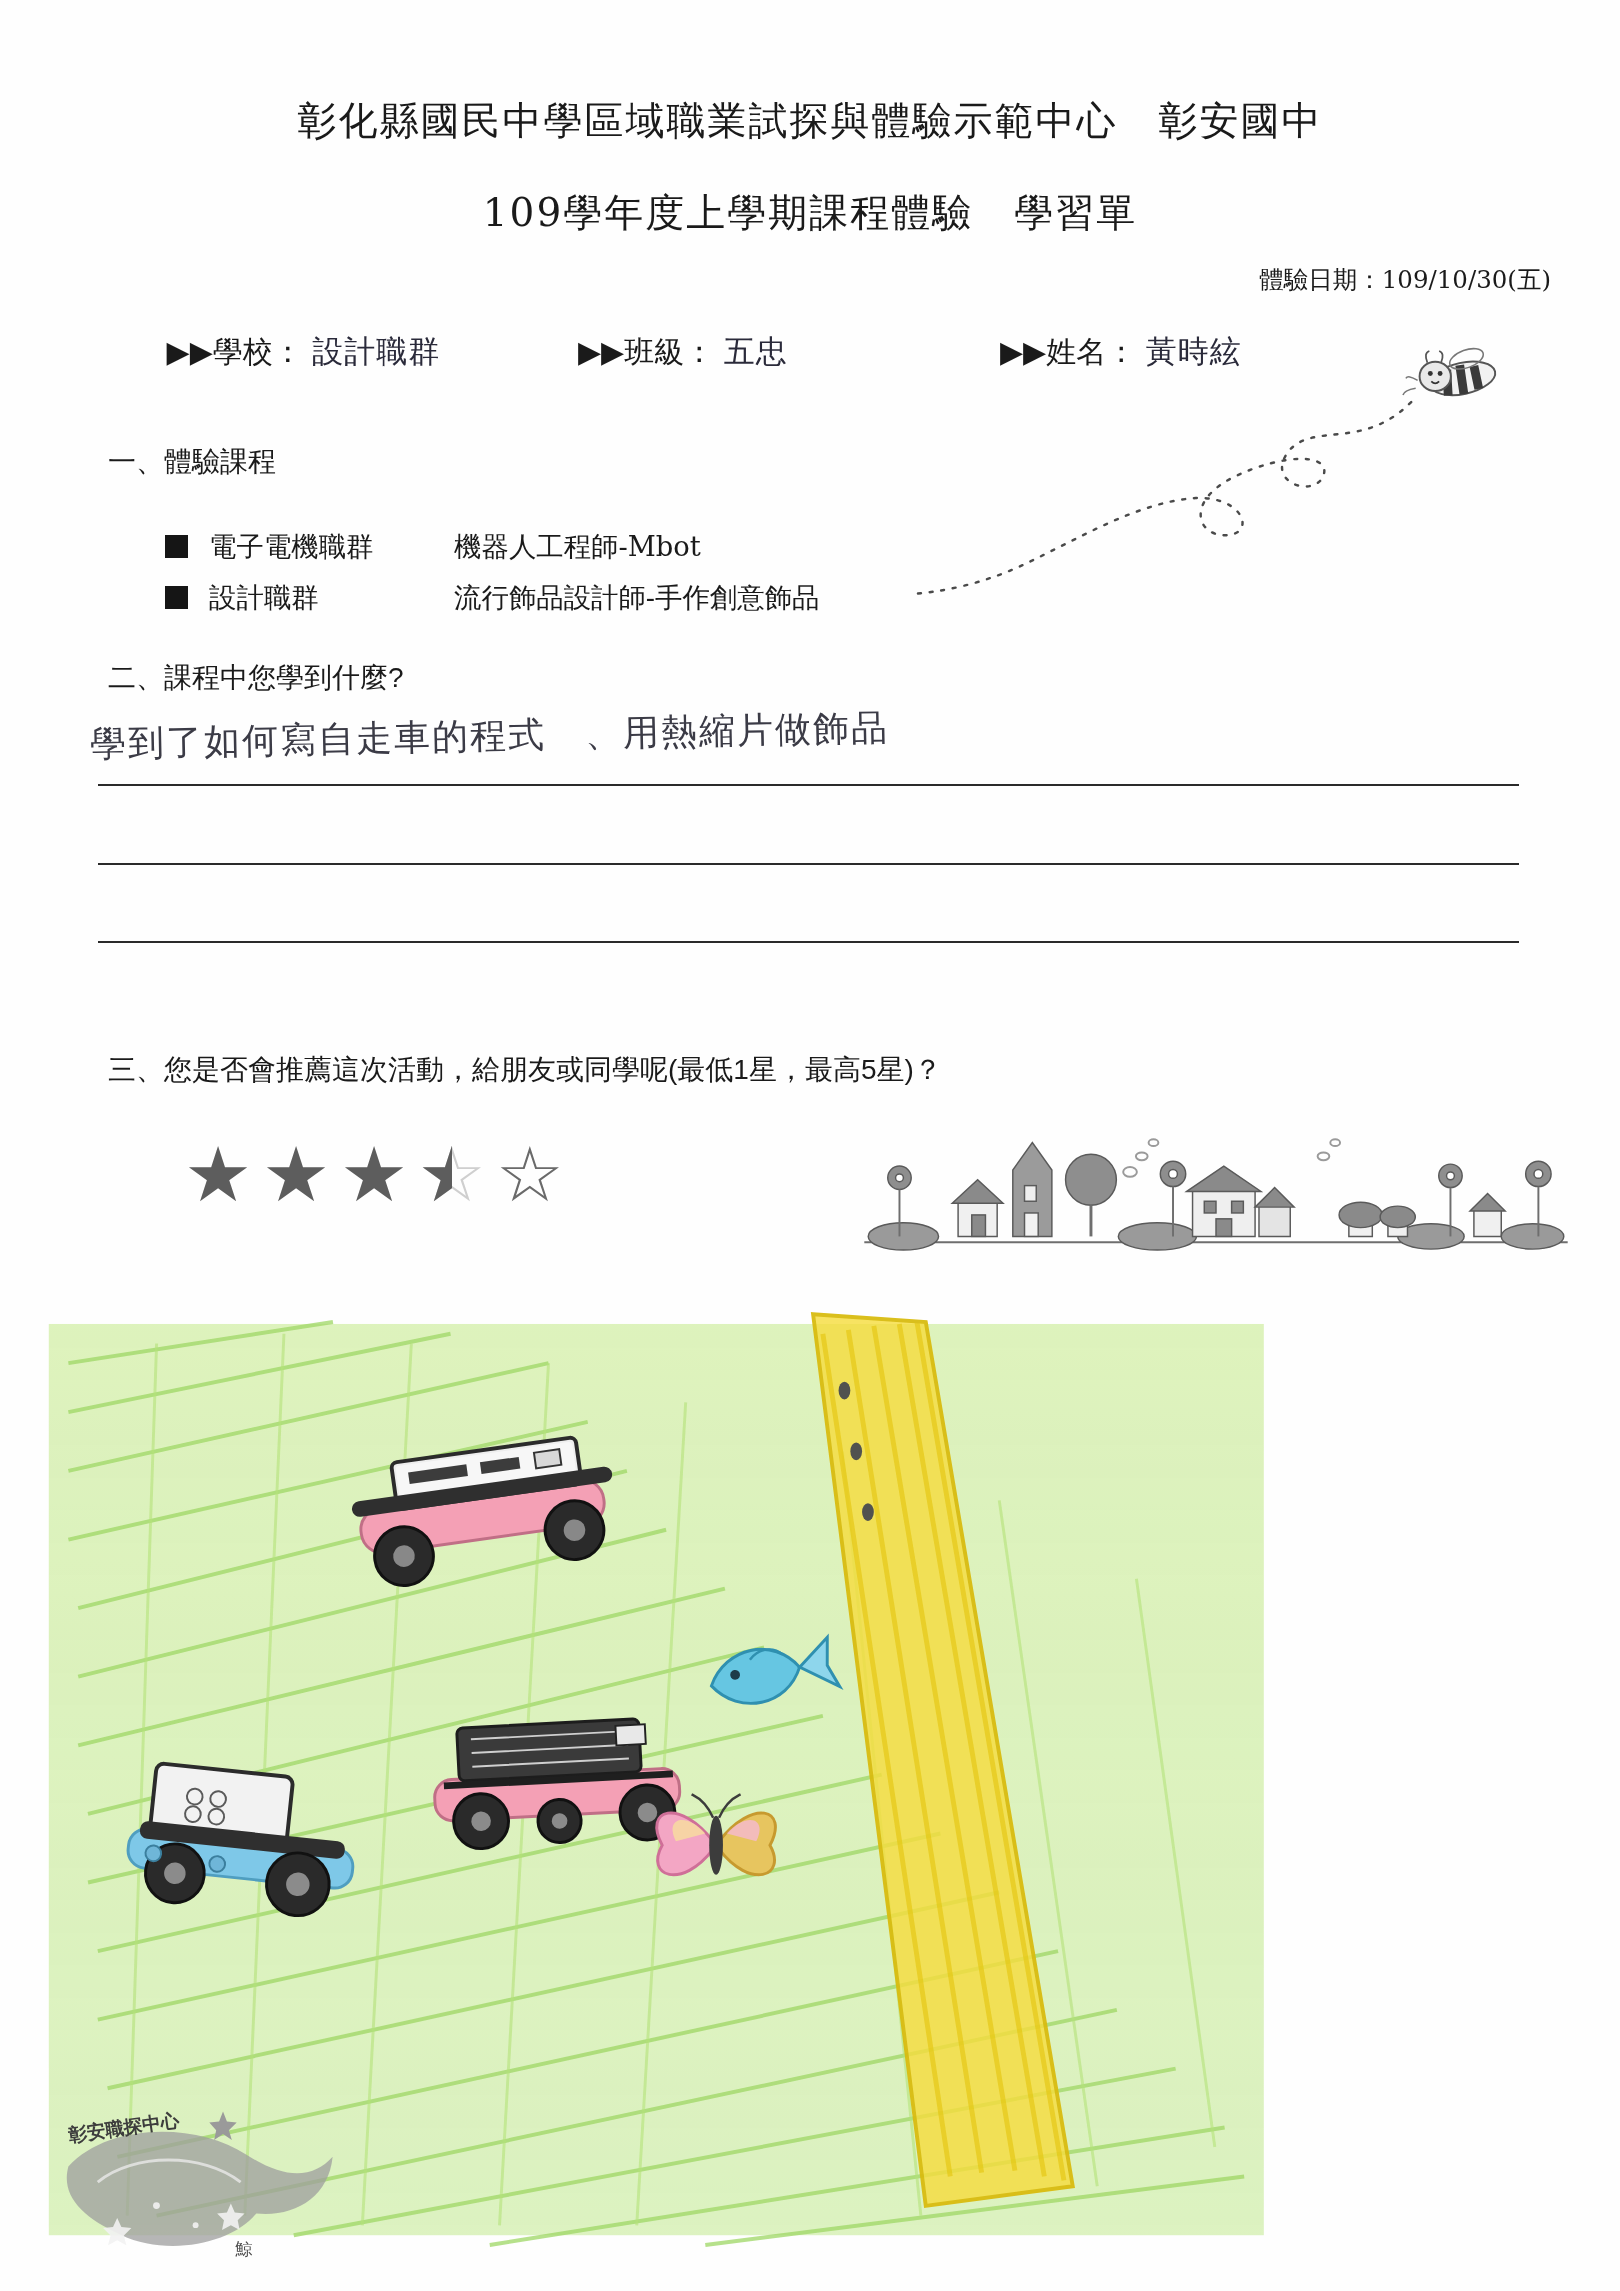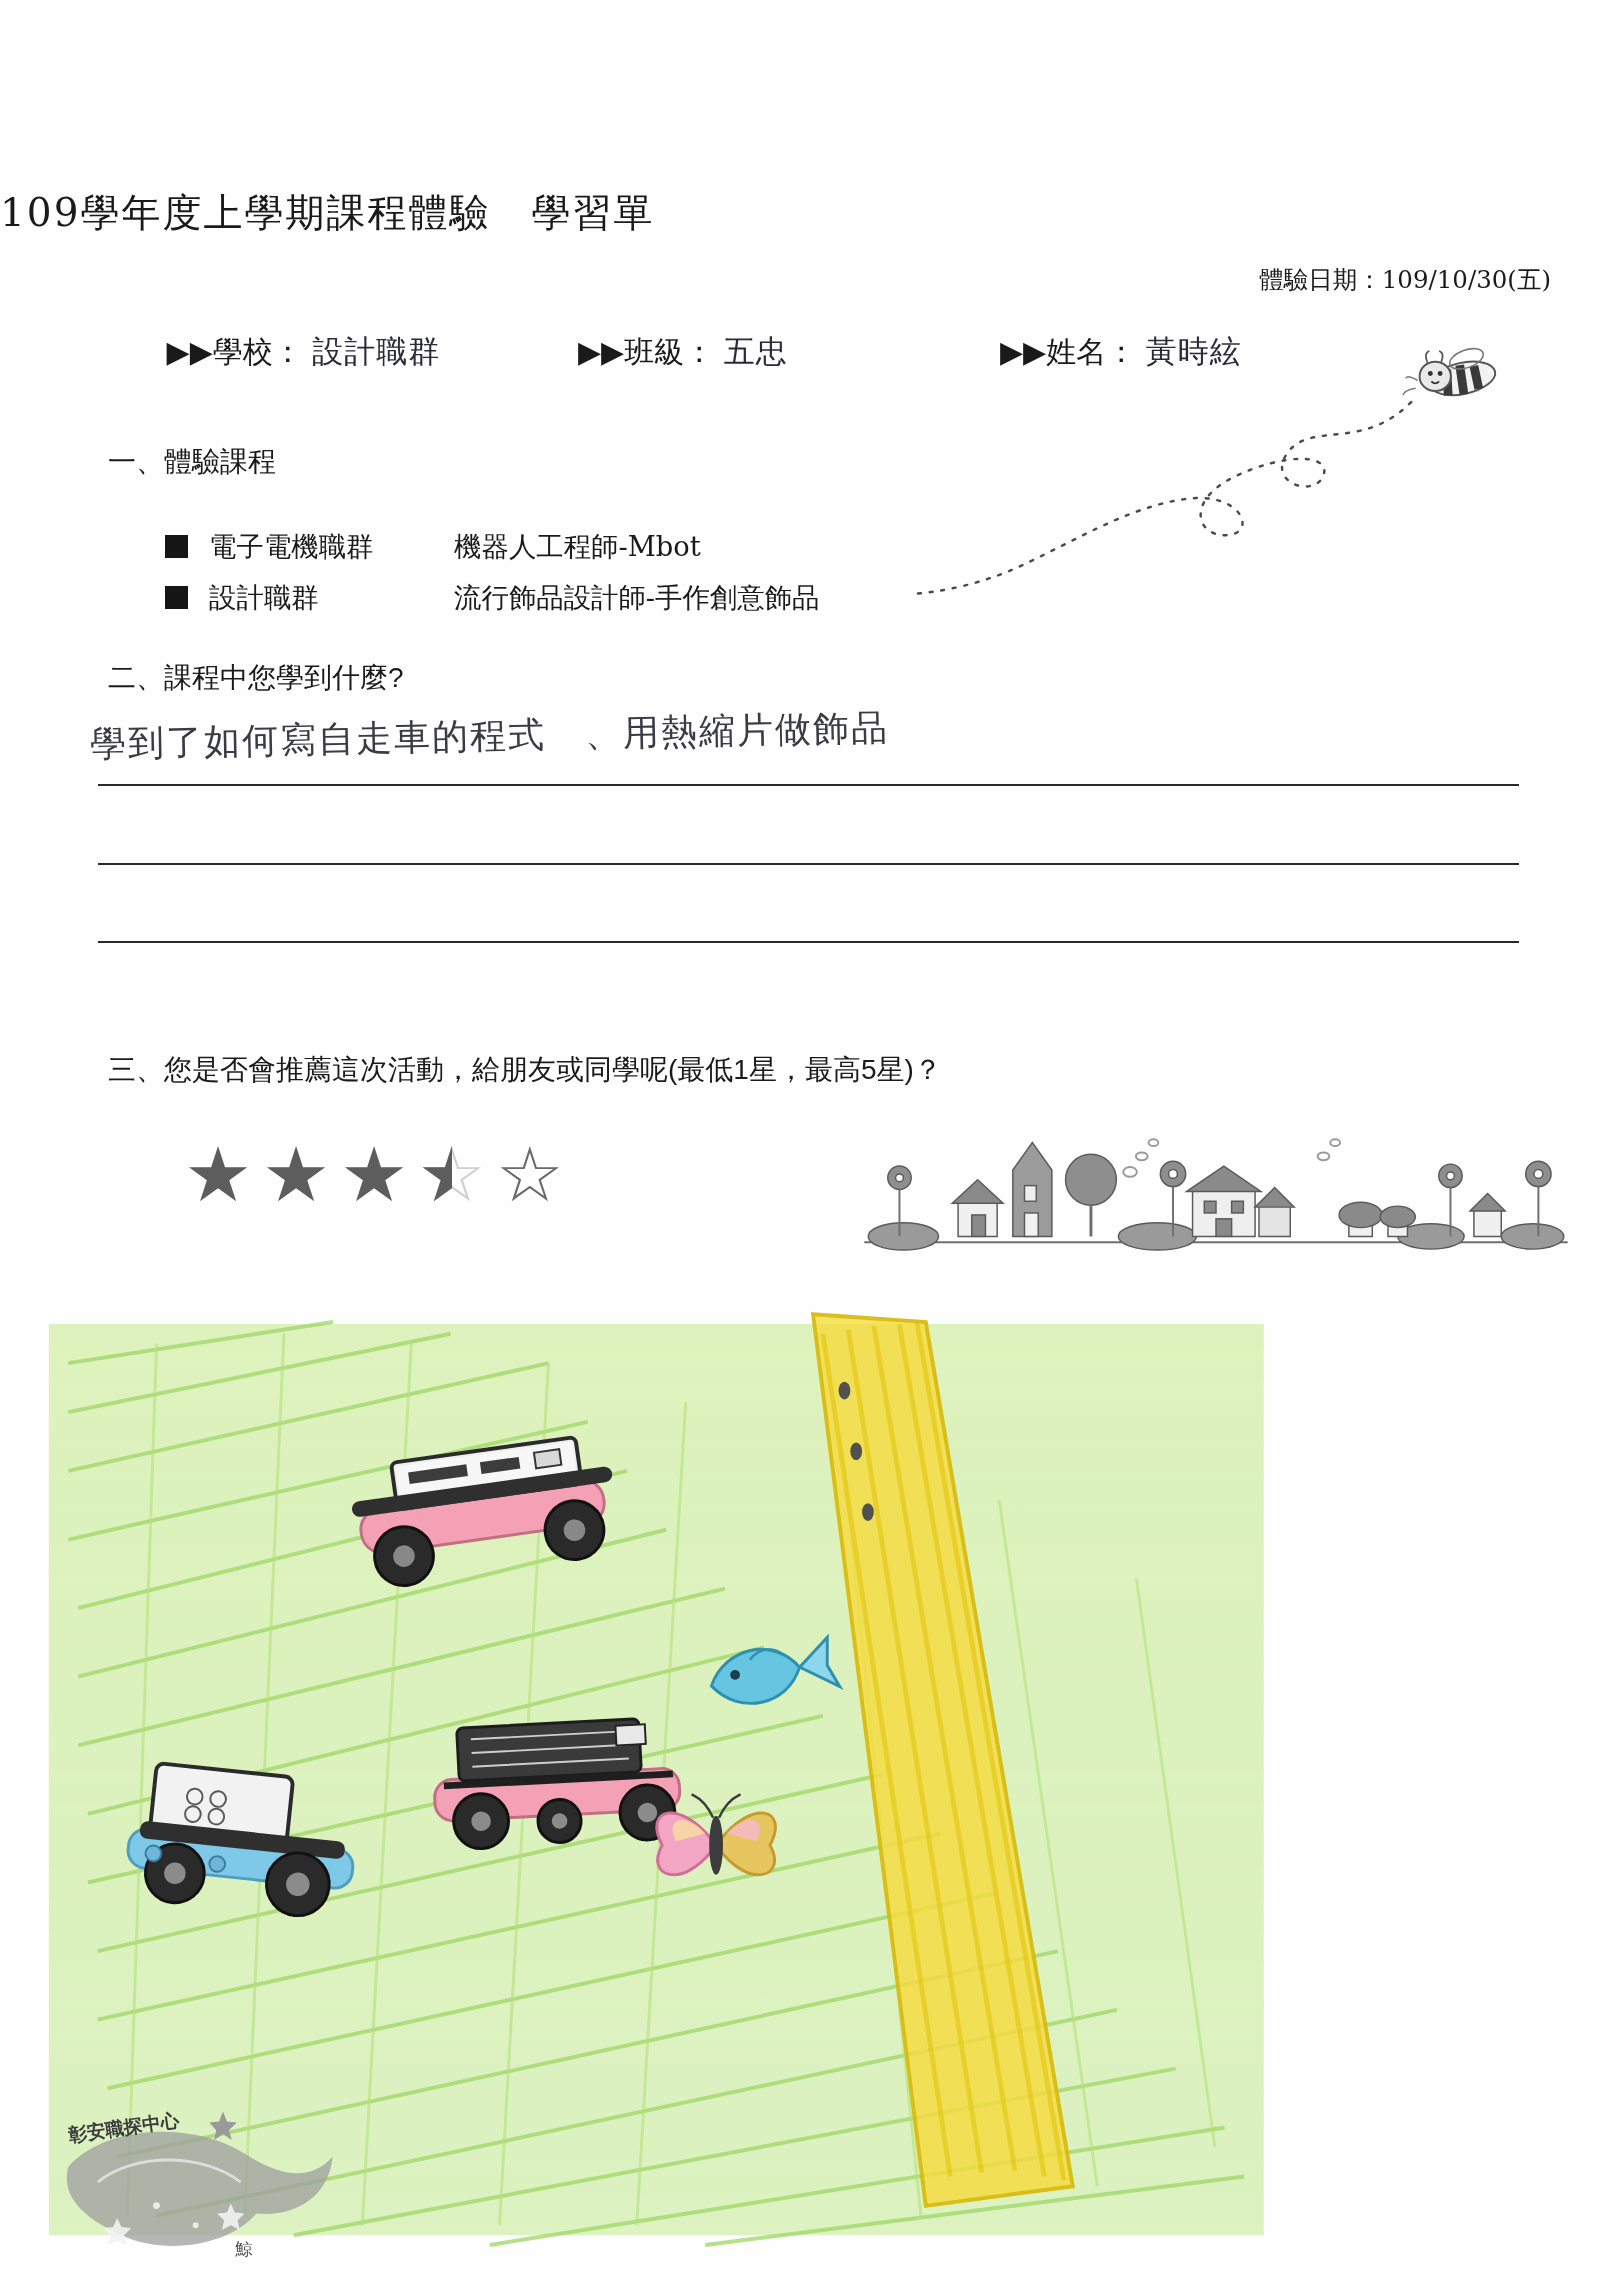--- a/index.html
+++ b/index.html
@@ -31,20 +31,21 @@
     text-align: center;
     font-size: 39px;
     letter-spacing: 2px;
     font-family: "DejaVu Serif", serif;
   }
   .title-sub {
     position: absolute;
     top: 186px;
     left: 0;
     width: 100%;
+    text-align: center;
     font-size: 39px;
     letter-spacing: 2px;
     font-family: "DejaVu Serif", serif;
   }
   .date-line {
     position: absolute;
     top: 263px;
     right: 69px;
     font-size: 24.5px;
     font-family: "DejaVu Serif", serif;
@@ -198,20 +199,21 @@
     font-size: 17.6px;
     color: #4a4a4a;
     font-family: "DejaVu Sans", sans-serif;
   }
 </style>
 </head>
 <body>
 
 <div class="page">
 
+  <div class="title-main">彰化縣國民中學區域職業試探與體驗示範中心　彰安國中</div>
   <div class="title-sub">109學年度上學期課程體驗　學習單</div>
 
   <div class="date-line">
     <span>體驗日期：</span><span>109/10/30(五)</span>
   </div>
 
   <div class="id-row">
     <div class="id-field" id="school-field">
       <span>▶▶學校：</span>
       <span class="handwriting">設計職群</span>

